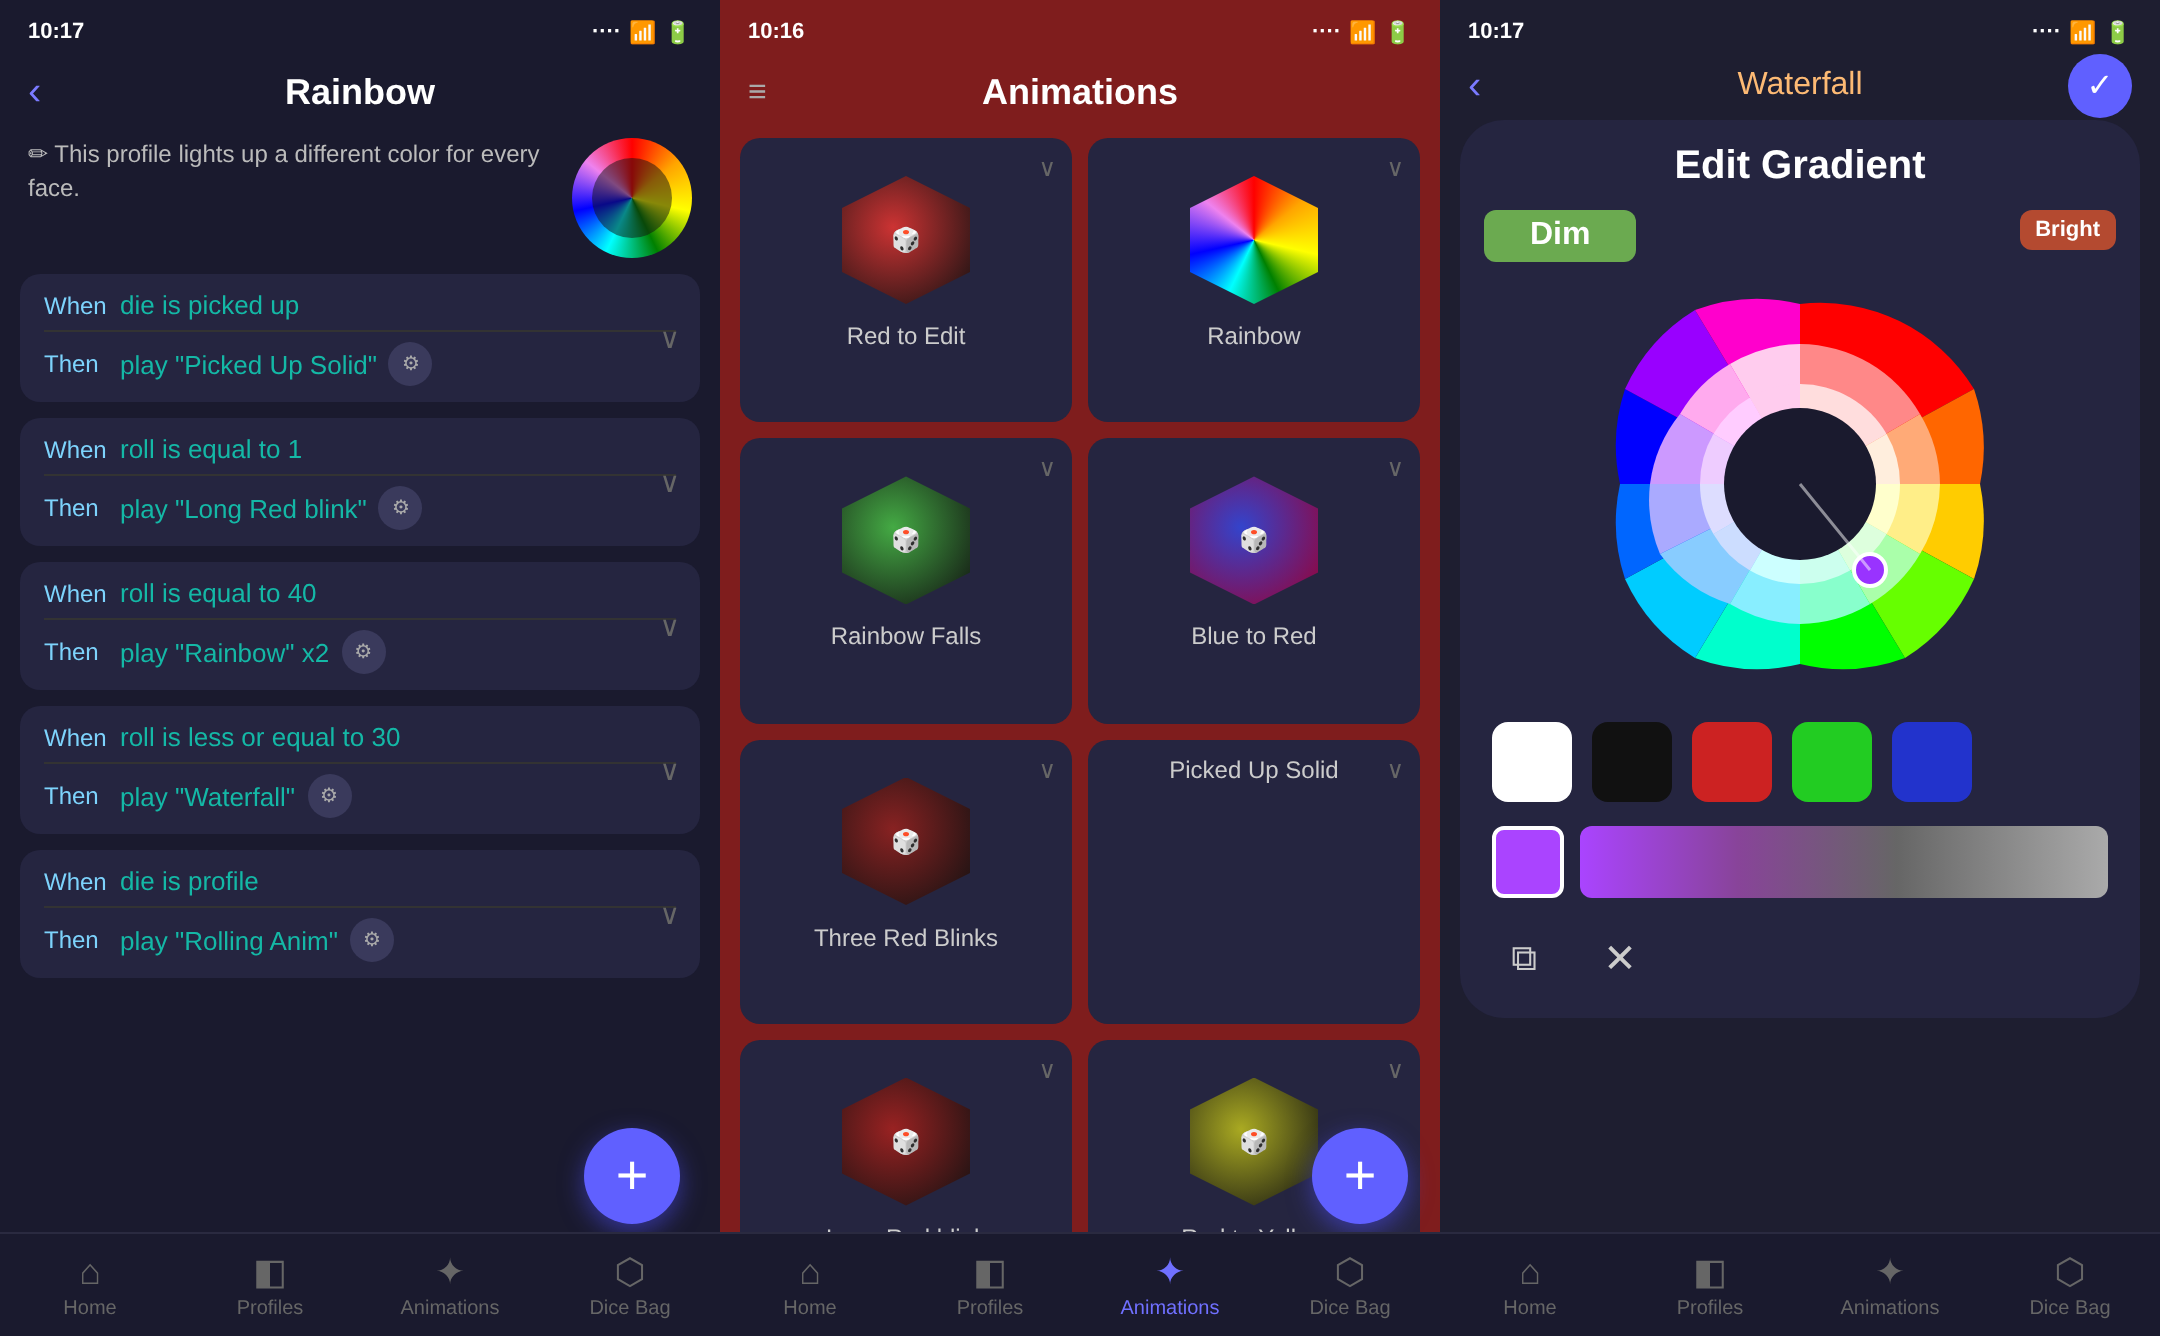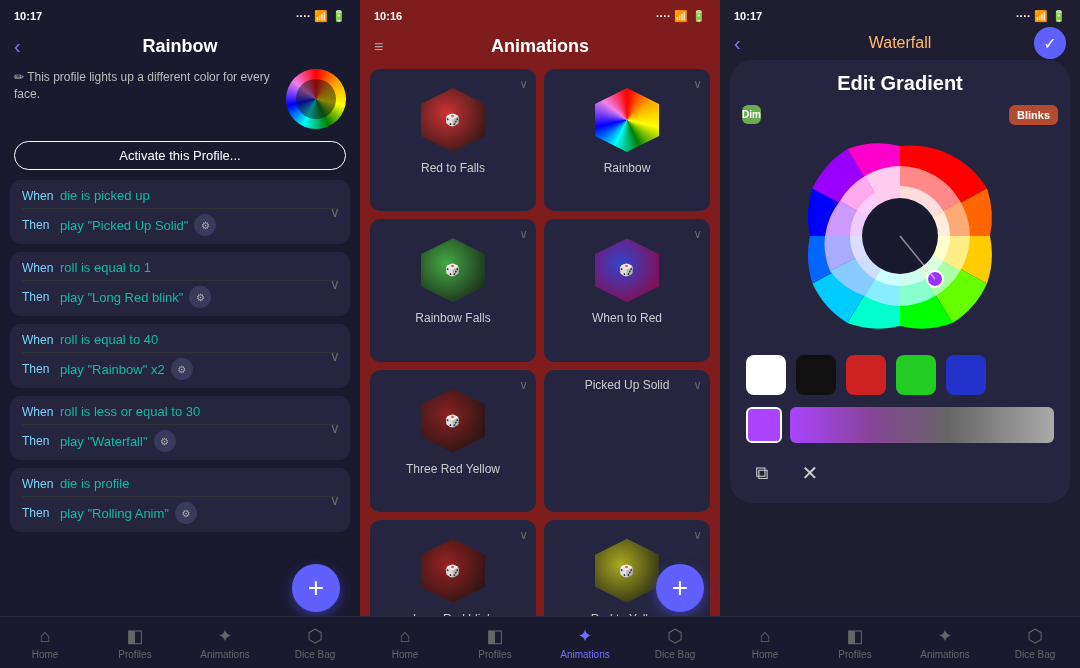--- a/index.html
+++ b/index.html
@@ -295,21 +295,20 @@
 
   <div class="p1-profile-section">
     <div class="p1-profile-text">
       <div class="p1-profile-desc">✏ This profile lights up a different color for every face.</div>
     </div>
     <div class="p1-dice-img" style="background: conic-gradient(red,orange,yellow,green,cyan,blue,violet,red); border-radius: 50%; display:flex; align-items:center; justify-content:center;">
       <div style="width:40px;height:40px;background:#111;border-radius:50%;opacity:0.5;"></div>
     </div>
   </div>
 
-  <button class="p1-activate-btn">Activate this Profile...</button>
 
   <div class="p1-rules">
 
     <div class="rule-card">
       <div class="rule-row">
         <span class="rule-label">When</span>
         <span class="rule-value">die is picked up</span>
       </div>
       <hr class="rule-divider">
       <div class="rule-row">
@@ -416,21 +415,21 @@
 
   <div class="p2-grid">
 
     <div class="anim-card">
       <span class="anim-card-chevron">∨</span>
       <div class="anim-dice">
         <div class="dice-shape dice-red-to-blue">
           <span style="color:#cc8888;font-size:12px;">🎲</span>
         </div>
       </div>
-      <span class="anim-label">Red to Falls</span>
+      <span class="anim-label">Red to Edit</span>
     </div>
 
     <div class="anim-card">
       <span class="anim-card-chevron">∨</span>
       <div class="anim-dice">
         <div class="dice-shape dice-rainbow">
         </div>
       </div>
       <span class="anim-label">Rainbow</span>
     </div>
@@ -445,31 +444,31 @@
       <span class="anim-label">Rainbow Falls</span>
     </div>
 
     <div class="anim-card">
       <span class="anim-card-chevron">∨</span>
       <div class="anim-dice">
         <div class="dice-shape dice-blue-to-red">
           <span style="color:#8888ff;font-size:12px;">🎲</span>
         </div>
       </div>
-      <span class="anim-label">When to Red</span>
+      <span class="anim-label">Blue to Red</span>
     </div>
 
     <div class="anim-card">
       <span class="anim-card-chevron">∨</span>
       <div class="anim-dice">
         <div class="dice-shape dice-three-red">
           <span style="color:#cc6666;font-size:12px;">🎲</span>
         </div>
       </div>
-      <span class="anim-label">Three Red Yellow</span>
+      <span class="anim-label">Three Red Blinks</span>
     </div>
 
     <div class="anim-card">
       <span class="anim-card-chevron">∨</span>
       <span class="anim-label">Picked Up Solid</span>
     </div>
 
     <div class="anim-card">
       <span class="anim-card-chevron">∨</span>
       <div class="anim-dice">
@@ -532,25 +531,25 @@
     </div>
   </div>
 
   <div style="background:#252540; margin: 6px 10px 0; border-radius: 22px; overflow: hidden;">
 
     <div style="padding: 12px 16px 6px; text-align:center;">
       <span style="color:#fff; font-size:20px; font-weight:700;">Edit Gradient</span>
     </div>
 
     <div style="display:flex; justify-content:space-between; align-items:flex-start; padding: 4px 12px 0;">
-      <div style="background:#6baa50; color:#fff; font-size:10px; border-radius:6px; padding:4px 0; font-weight:600; cursor:pointer;">
+      <div style="background:#6baa50; color:#fff; font-size:16px; border-radius:6px; padding:4px 23px; font-weight:600; cursor:pointer;">
         <span>Dim</span>
       </div>
       <div style="background:#b44a30; color:#fff; font-size:11px; border-radius:6px; padding:4px 8px; font-weight:600; cursor:pointer;">
-        <span>Blinks</span>
+        <span>Bright</span>
       </div>
     </div>
 
     <div style="display:flex; justify-content:center; padding: 6px 0;">
       <div style="position:relative; width:210px; height:210px;">
         <svg width="210" height="210" viewBox="0 0 210 210">
           <defs>
             <radialGradient id="whiteFade" cx="50%" cy="50%" r="50%">
               <stop offset="40%" stop-color="white" stop-opacity="0"></stop>
               <stop offset="100%" stop-color="white" stop-opacity="0"></stop>

